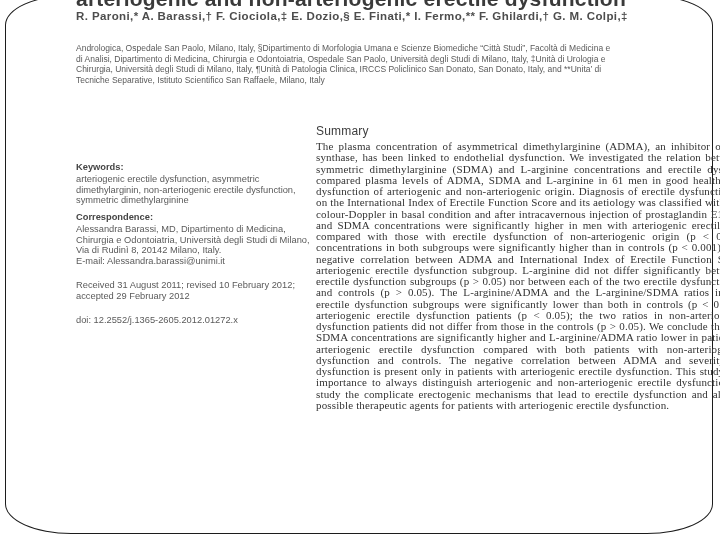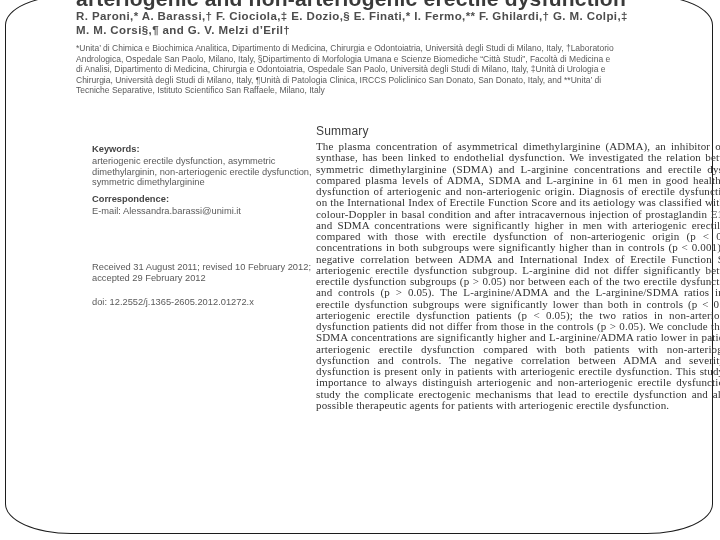--- a/index.html
+++ b/index.html
@@ -26,21 +26,21 @@
     font-size:11.5px;font-weight:bold;letter-spacing:0.4px;
     color:var(--authors_color,#4d4d4d);line-height:13.5px;
   }
   .authors div{white-space:nowrap;overflow:hidden;}
   .affils{
     position:absolute;left:76px;top:43px;width:644px;
     font-size:8.5px;color:var(--small_text_color,#5a5a5a);line-height:10.6px;
   }
   .affils div{white-space:nowrap;overflow:hidden;}
   .sidebar{position:absolute;left:76px;top:0;width:235px;color:var(--small_text_color,#5a5a5a);}
-  .sb-block{position:absolute;left:16px;width:235px;font-size:9.3px;line-height:10.8px;}
+  .sb-block{position:absolute;left:0;width:235px;font-size:9.3px;line-height:10.8px;margin-top:18px;}
   .sb-heading{font-weight:bold;color:#454545;margin-bottom:1px;}
   .kw{top:144px;}
   .corr{top:194px;}
   .recv{top:262px;}
   .doi{top:297px;}
   .email{margin-top:0px;}
   .summary-heading{
     position:absolute;left:316px;top:124px;
     font-size:12px;font-weight:normal;color:#3d3d3d;letter-spacing:0.2px;
   }
@@ -55,38 +55,37 @@
 <body>
 
 <div class="frame"></div>
 
 <div class="content">
 
   <div class="title">arteriogenic and non-arteriogenic erectile dysfunction</div>
 
   <div class="authors">
     <div>R. Paroni,* A. Barassi,† F. Ciociola,‡ E. Dozio,§ E. Finati,* I. Fermo,** F. Ghilardi,† G. M. Colpi,‡</div>
-    <div>M. M. Corsi§,¶ and G. V. Melzi d’Eril†</div>
   </div>
 
   <div class="affils">
-    <div>*Unita’ di Chimica e Biochimica Analitica, Dipartimento di Medicina, Chirurgia e Odontoiatria, Università degli Studi di Milano, Italy, †Laboratorio</div>
     <div>Andrologica, Ospedale San Paolo, Milano, Italy, §Dipartimento di Morfologia Umana e Scienze Biomediche “Città Studi”, Facoltà di Medicina e</div>
     <div>di Analisi, Dipartimento di Medicina, Chirurgia e Odontoiatria, Ospedale San Paolo, Università degli Studi di Milano, Italy, ‡Unità di Urologia e</div>
     <div>Chirurgia, Università degli Studi di Milano, Italy, ¶Unità di Patologia Clinica, IRCCS Policlinico San Donato, San Donato, Italy, and **Unita’ di</div>
     <div>Tecniche Separative, Istituto Scientifico San Raffaele, Milano, Italy</div>
   </div>
 
   <div class="sidebar">
     <div class="sb-block kw">
       <div class="sb-heading">Keywords:</div>
       <div>arteriogenic erectile dysfunction, asymmetric dimethylarginin, non-arteriogenic erectile dysfunction, symmetric dimethylarginine</div>
     </div>
     <div class="sb-block corr">
       <div class="sb-heading">Correspondence:</div>
+      <div>Alessandra Barassi, MD, Dipartimento di Medicina, Chirurgia e Odontoiatria, Università degli Studi di Milano, Via di Rudinì 8, 20142 Milano, Italy.</div>
       <div class="email">E-mail: Alessandra.barassi@unimi.it</div>
     </div>
     <div class="sb-block recv">Received 31 August 2011; revised 10 February 2012; accepted 29 February 2012</div>
     <div class="sb-block doi">doi: 12.2552/j.1365-2605.2012.01272.x</div>
   </div>
 
   <div class="summary-heading">Summary</div>
   <div class="summary-body">The plasma concentration of asymmetrical dimethylarginine (ADMA), an inhibitor of nitric oxide synthase, has been linked to endothelial dysfunction. We investigated the relation between ADMA, symmetric dimethylarginine (SDMA) and L-arginine concentrations and erectile dysfunction. We compared plasma levels of ADMA, SDMA and L-arginine in 61 men in good health with erectile dysfunction of arteriogenic and non-arteriogenic origin. Diagnosis of erectile dysfunction was based on the International Index of Erectile Function Score and its aetiology was classified with penile echo-colour-Doppler in basal condition and after intracavernous injection of prostaglandin E1. The ADMA and SDMA concentrations were significantly higher in men with arteriogenic erectile dysfunction compared with those with erectile dysfunction of non-arteriogenic origin (p &lt; 0.05) and the concentrations in both subgroups were significantly higher than in controls (p &lt; 0.001). There was a negative correlation between ADMA and International Index of Erectile Function Score only in arteriogenic erectile dysfunction subgroup. L-arginine did not differ significantly between the two erectile dysfunction subgroups (p &gt; 0.05) nor between each of the two erectile dysfunction subgroups and controls (p &gt; 0.05). The L-arginine/ADMA and the L-arginine/SDMA ratios in arteriogenic erectile dysfunction subgroups were significantly lower than both in controls (p &lt; 0.05) and non-arteriogenic erectile dysfunction patients (p &lt; 0.05); the two ratios in non-arteriogenic erectile dysfunction patients did not differ from those in the controls (p &gt; 0.05). We conclude that ADMA and SDMA concentrations are significantly higher and L-arginine/ADMA ratio lower in patients who have arteriogenic erectile dysfunction compared with both patients with non-arteriogenic erectile dysfunction and controls. The negative correlation between ADMA and severity of erectile dysfunction is present only in patients with arteriogenic erectile dysfunction. This study supports the importance to always distinguish arteriogenic and non-arteriogenic erectile dysfunction patients to study the complicate erectogenic mechanisms that lead to erectile dysfunction and also to provide possible therapeutic agents for patients with arteriogenic erectile dysfunction.</div>
 
 </div>

